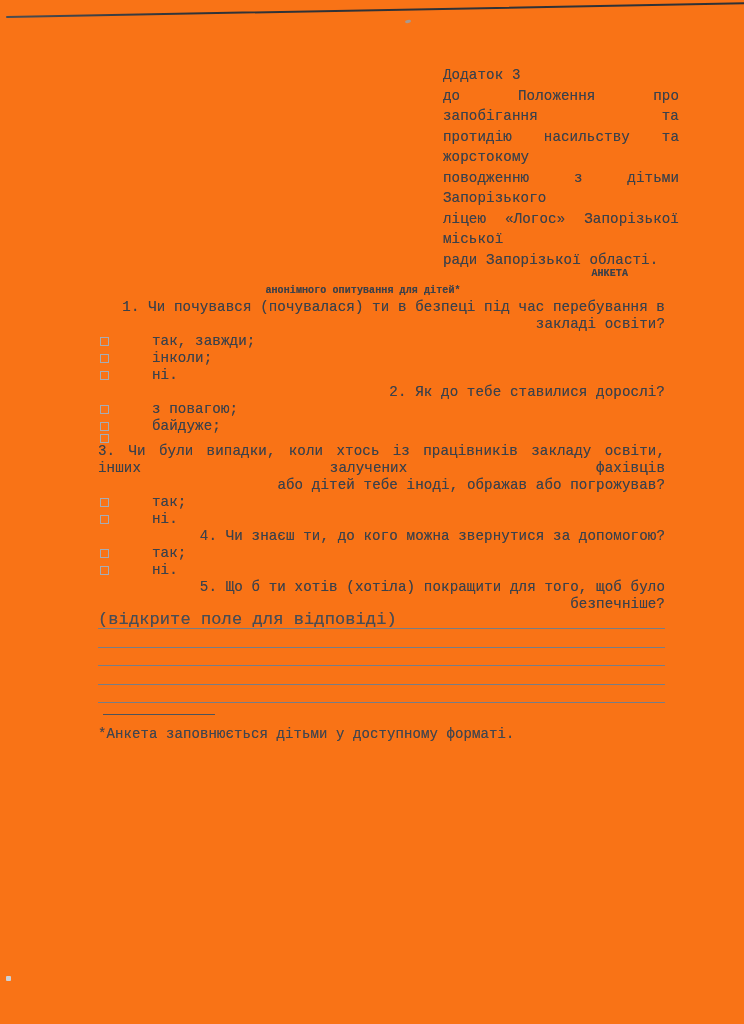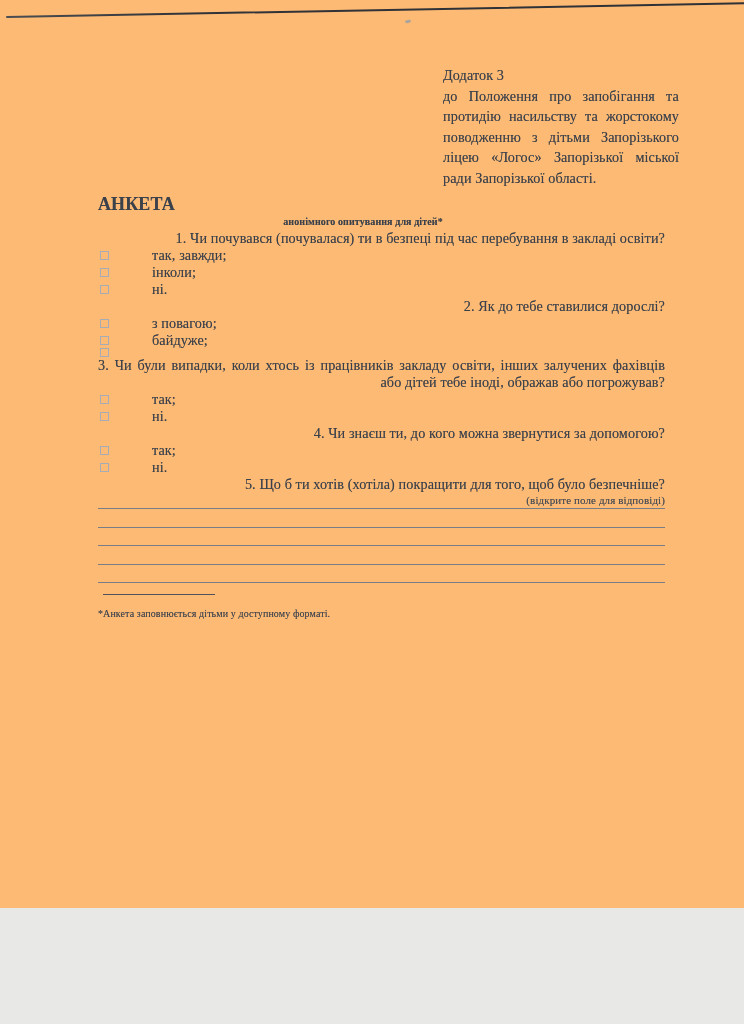--- a/index.html
+++ b/index.html
@@ -3,26 +3,27 @@
 <meta charset="utf-8">
 <style>
   * { margin:0; padding:0; box-sizing:border-box; }
   html,body { width:744px; height:1024px; }
   body {
     background:#e8e8e6;
     font-family:"Liberation Serif", serif;
   }
   .page {
     position:relative;
-    width:744px; height:908px;
-    background:#fdba74;
+    width:744px; height:1024px;
+    background:#f97316;
     color:#3b414b;
     overflow:hidden;
     text-shadow:0 0 .5px rgba(59,65,75,.55);
     letter-spacing:.1px;
+    font-family:Liberation Mono, monospace;
   }
   
   .scan-top-edge {
     position:absolute; left:6px; top:16px;
     width:742px; height:2.3px;
     background:linear-gradient(to right,#4a4d52,#303338 25%,#2e3136);
     transform:rotate(-1.06deg); transform-origin:0 50%;
     border-radius:1px;
   }
   .speck-a {
@@ -38,46 +39,46 @@
     position:absolute; left:98px; top:65px; width:567px;
   }
   
   .appendix {
     margin-left:345px; width:236px;
     font-size:14.2px; line-height:20.5px;
   }
   .appendix .jline { text-align:justify; text-align-last:justify; }
   
   .titles { width:530px; margin-top:-5px; }
-  .title    { text-align:left; font-weight:bold; font-size:18px;   line-height:17px;margin-top:13px; }
+  .title    { text-align:right; font-weight:bold; font-size:10px;   line-height:17px; }
   .subtitle { text-align:center; font-weight:bold; font-size:10px; line-height:17px; }
   
   .questions { font-size:14.2px; line-height:17px; }
   .qtext { text-align:right; }
   .qtext.justified { text-align:justify; text-align-last:justify; }
   .opt { display:flex; align-items:center; padding-left:2px;gap:36px; }
   .box {
     flex:none; width:9px; height:9px;
     border:1px solid #a6acb5; background:transparent;
     margin-right:7px; margin-top:-1px;
   }
   .open-note {
-    font-size:11px; line-height:14px; text-align:right;
+    font-size:17px; line-height:14px; text-align:left;
     color:#474d57;
   }
   
   .answer-lines { }
   .ans-line { height:18.5px; border-bottom:1.4px solid #787d86; }
   .ans-line:first-child { height:2px; }
   .footnote-sep {
     width:112px; margin-left:5px; margin-top:11px;
     border-bottom:1.7px solid #4e535b;
   }
   .footnote {
-    margin-top:12px; font-size:10px; line-height:14px; color:#40454f;
+    margin-top:12px; font-size:14px; line-height:14px; color:#40454f;
   }
 </style>
 </head>
 <body>
 
 <div class="page">
 
   <div class="scan-top-edge"></div>
   <div class="speck-a"></div>
   <div class="speck-b"></div>

